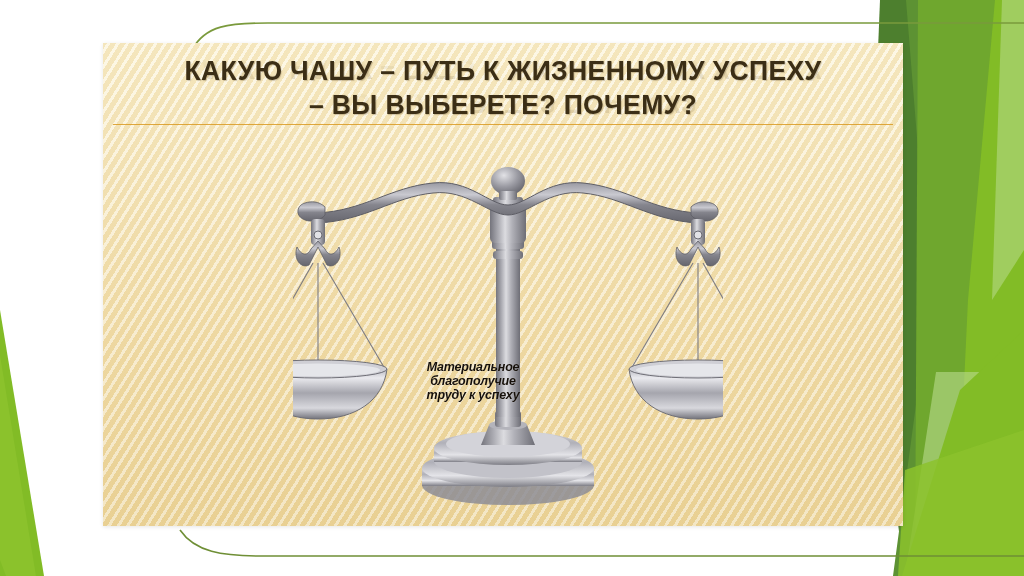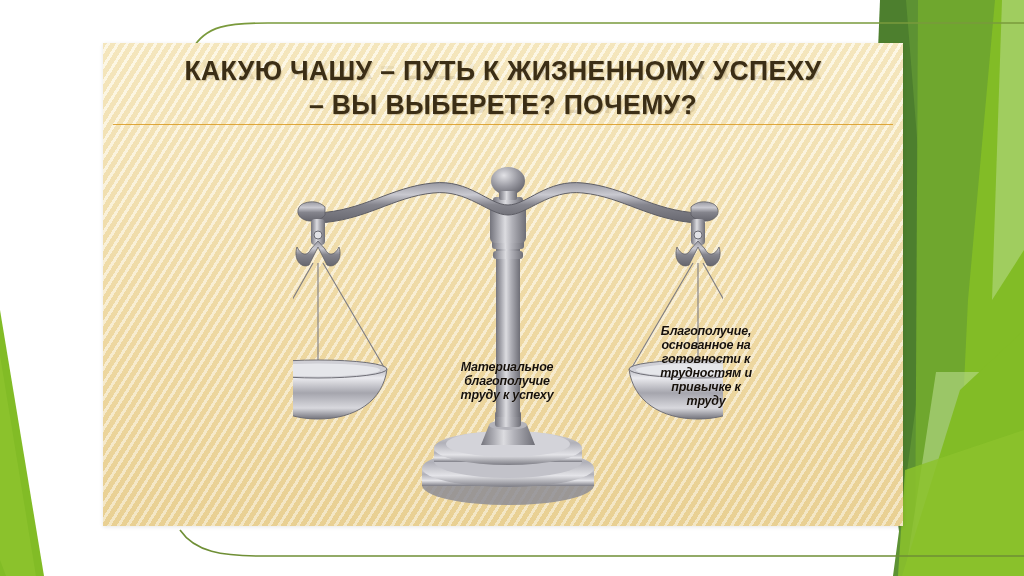--- a/index.html
+++ b/index.html
@@ -122,21 +122,21 @@
     font-weight: bold;
     font-style: italic;
     color: #16100a;
     text-align: center;
     line-height: 1.12;
     letter-spacing: -0.2px;
     z-index: 6;
     text-shadow: 0 0 1px rgba(255,255,255,0.5);
   }
   #label-left-pan {
-    left: 324px;
+    left: 290px;
     top: 317px;
     width: 160px;
     font-size: 12.5px;
   }
   #label-right-pan {
     left: 528px;
     top: 281px;
     width: 150px;
     font-size: 12.5px;
   }
@@ -291,23 +291,15 @@
         <ellipse cx="405" cy="227" rx="62" ry="6.5" fill="#ecedf0" opacity="0.75"></ellipse>
       </g>
     </svg>
 
     <div class="pan-label" id="label-left-pan">
       <div>Материальное</div>
       <div>благополучие</div>
       <div>труду к успеху</div>
     </div>
 
-    <div class="pan-label" id="label-right-pan">
-      <div>Благополучие,</div>
-      <div>основанное на</div>
-      <div>готовности к</div>
-      <div>трудностям  и</div>
-      <div>привычке к</div>
-      <div>труду</div>
-    </div>
 
   </div>
 </div>
 
 </body></html>

